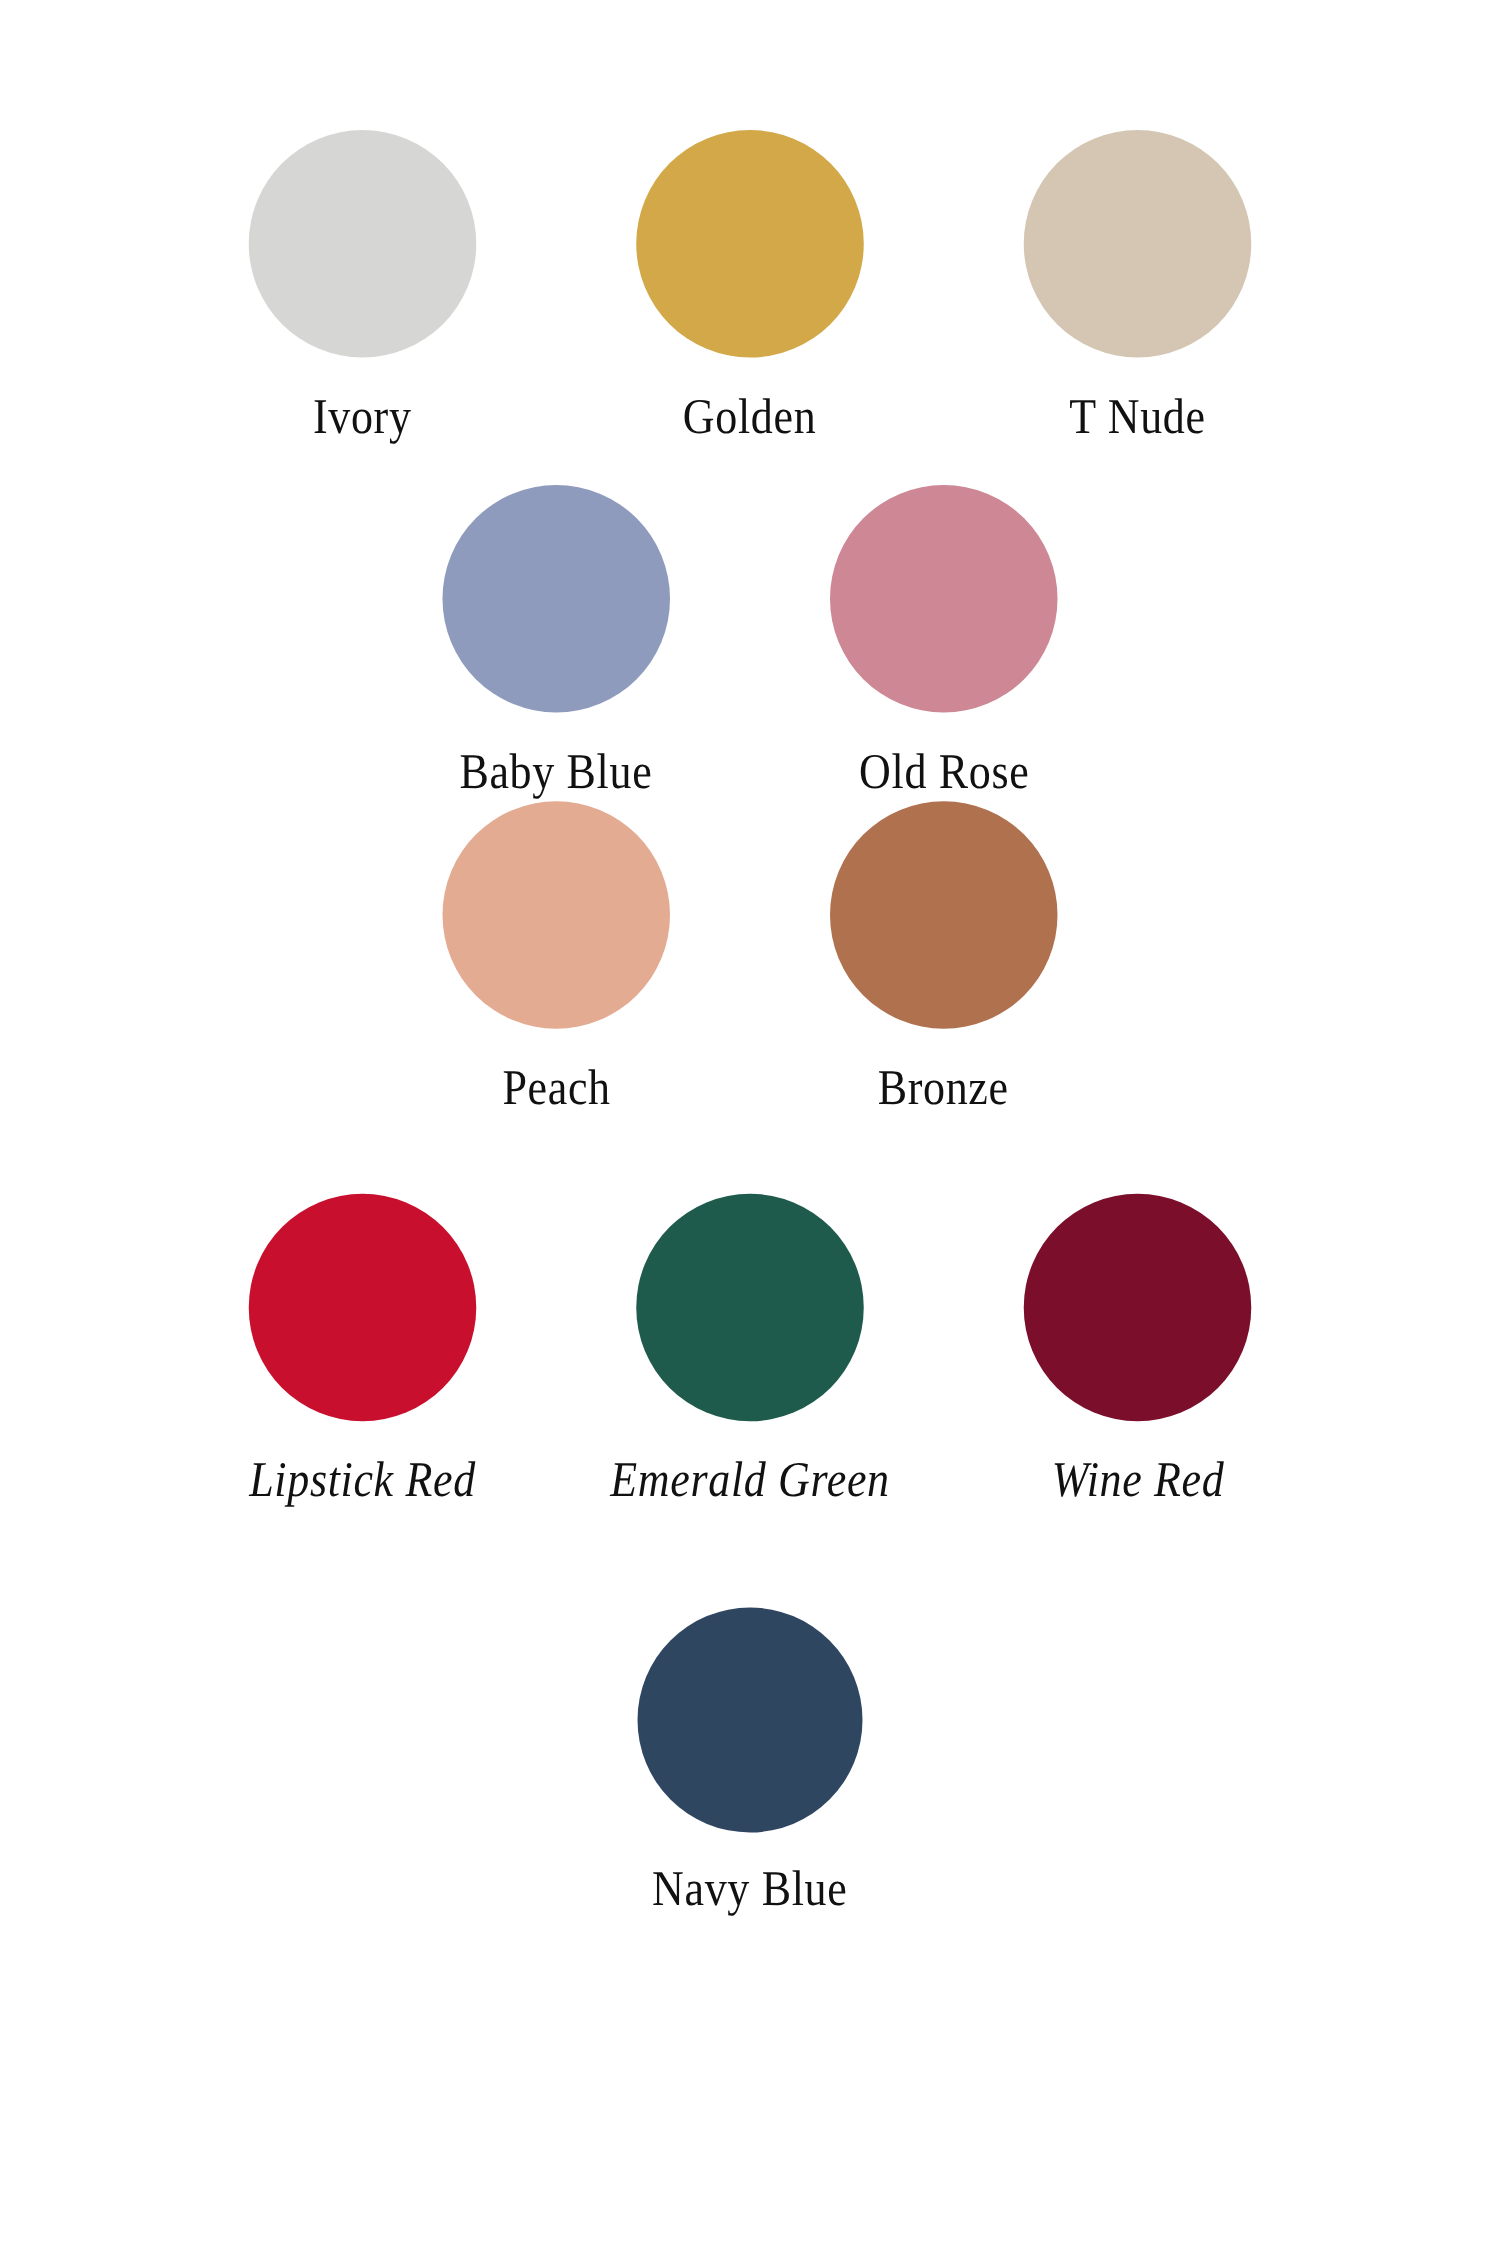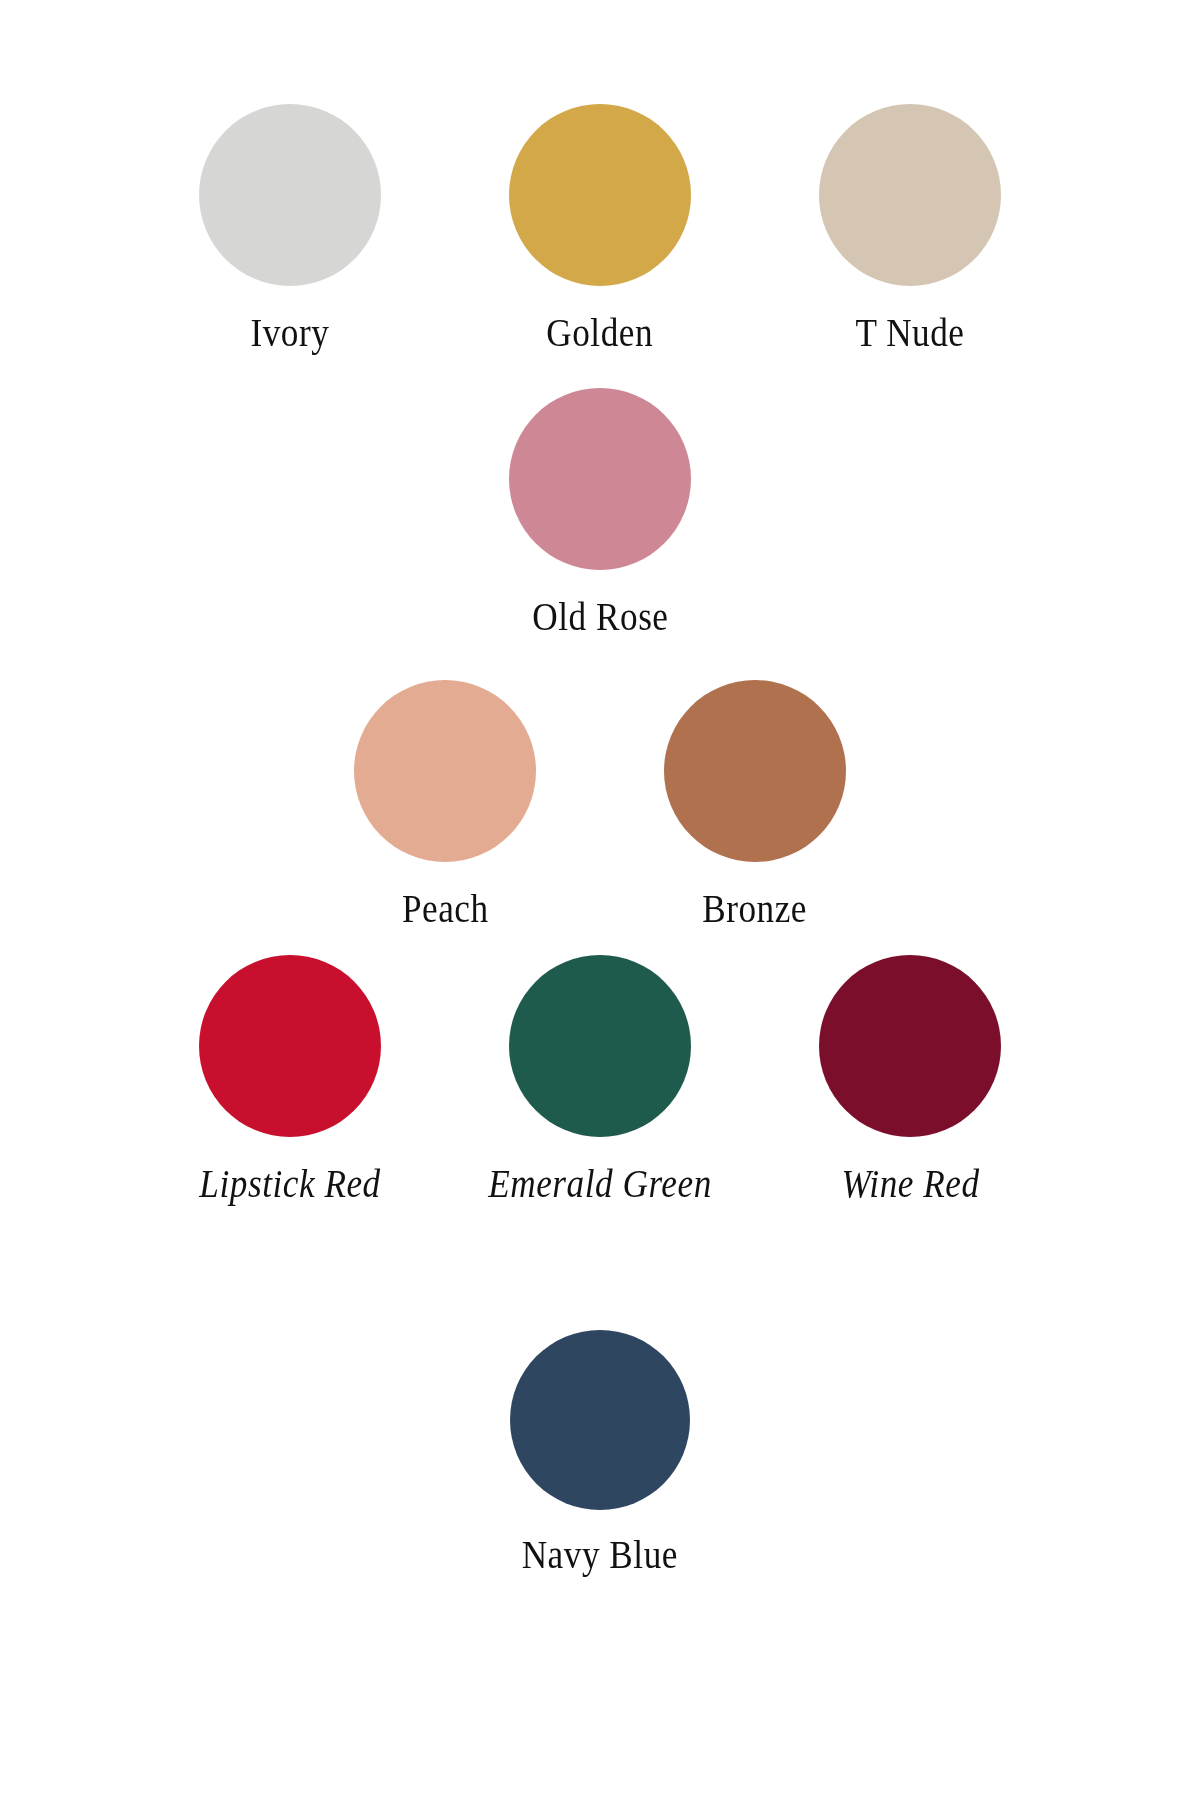--- a/index.html
+++ b/index.html
@@ -39,23 +39,23 @@
     width: 1200px;
     display: flex;
     flex-direction: row;
     justify-content: center;
     align-items: flex-start;
   }
 
   
   .row-0 { top: 104px; }
   .row-1 { top: 388px; }
-  .row-2 { top: 680px; }
+  .row-2 { top: 641px; }
   .row-3 { top: 955px; font-style: italic; }
-  .row-4 { top: 1330px; }
+  .row-4 { top: 1286px; }
 
   .swatch-cell {
     width: 310px;
     display: flex;
     flex-direction: column;
     align-items: center;
   }
 
   .swatch-circle {
     width: 182px;
@@ -103,20 +103,24 @@
         <div class="swatch-label" style="color: rgb(17, 17, 17);">Golden</div>
       </div>
       <div class="swatch-cell">
         <div class="swatch-circle" style="background-color: rgb(212, 198, 178);"></div>
         <div class="swatch-label" style="color: rgb(17, 17, 17);">T Nude</div>
       </div>
     </div>
 
     <div class="swatch-row row-1">
       <div class="swatch-cell">
+        <div class="swatch-circle" style="background-color: rgb(142, 155, 189);"></div>
+        <div class="swatch-label" style="color: rgb(17, 17, 17);">Baby Blue</div>
+      </div>
+      <div class="swatch-cell">
         <div class="swatch-circle" style="background-color: rgb(205, 135, 149);"></div>
         <div class="swatch-label" style="color: rgb(17, 17, 17);">Old Rose</div>
       </div>
     </div>
 
     <div class="swatch-row row-2">
       <div class="swatch-cell">
         <div class="swatch-circle" style="background-color: rgb(227, 171, 146);"></div>
         <div class="swatch-label" style="color: rgb(17, 17, 17);">Peach</div>
       </div>

